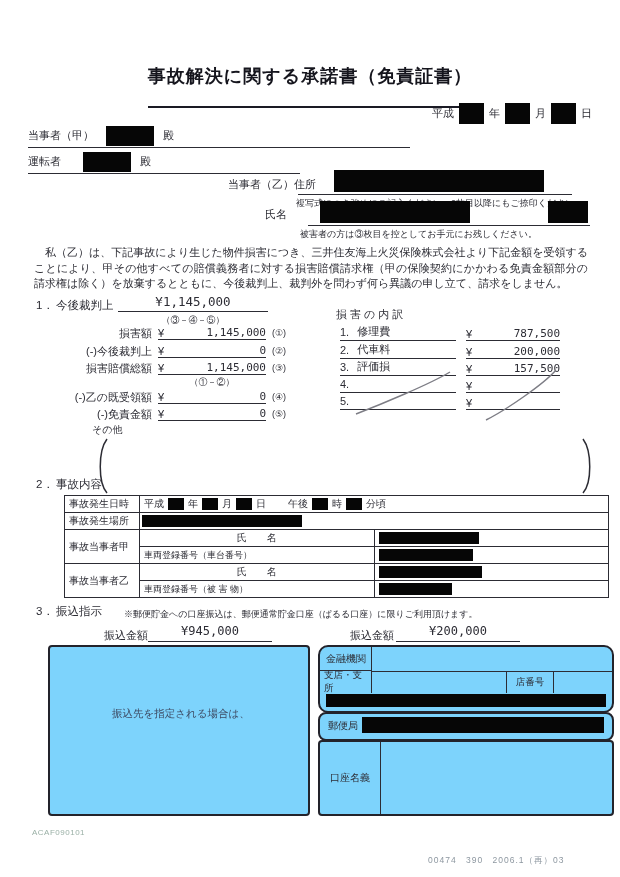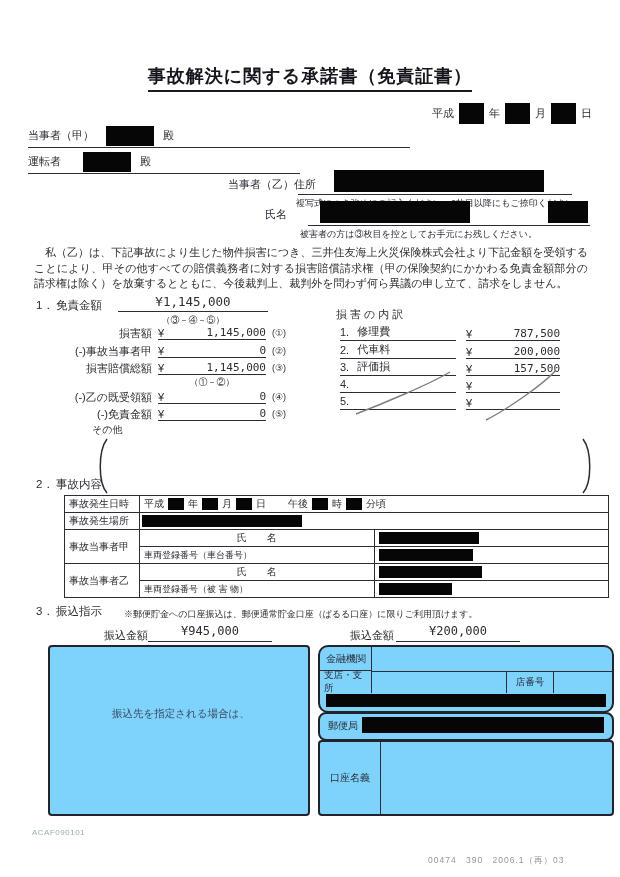--- a/index.html
+++ b/index.html
@@ -4,21 +4,21 @@
 <style>
   html,body{margin:0;padding:0;background:#e9e9e9;}
   .page{
     position:relative;width:620px;height:877px;margin:0 auto;background:#ffffff;
     font-family:"Liberation Sans",sans-serif;color:#2c2c34;overflow:hidden;
   }
   .abs{position:absolute;}
   .title{
     left:0;right:0;top:64px;text-align:center;font-size:18px;font-weight:bold;letter-spacing:1px;color:#15151d;
   }
-  .title span{display:inline-block;border-bottom:2.5px solid #1a1a24;padding-bottom:2px;}
+  .title span{display:inline-block;border-bottom:2.5px solid #1a1a24;padding-bottom:18px;}
   .redact{background:#060606;display:inline-block;vertical-align:middle;}
   .uline{border-bottom:1.4px solid #2c2c34;}
   .lbl{font-size:11px;}
   .sm{font-size:9px;}
   .mono{font-family:"DejaVu Sans Mono",monospace;}
   .flexrow{display:flex;align-items:center;}
   .amountstrip{display:flex;justify-content:space-between;align-items:flex-end;border-bottom:1.3px solid #2c2c34;}
   table.acc{border-collapse:collapse;table-layout:fixed;}
   table.acc td{border:1.2px solid #2c2c34;font-size:10px;padding:0 4px;height:16px;overflow:hidden;white-space:nowrap;}
   .ctr{text-align:center;}
@@ -67,33 +67,33 @@
   <div class="abs uline" style="left:308px;top:199px;width:282px;height:26px;">
     <span class="redact abs" style="left:12px;top:2px;width:150px;height:22px;"></span>
     <span class="redact abs" style="left:240px;top:2px;width:40px;height:22px;"></span>
   </div>
   <span class="abs sm" style="left:300px;top:228px;">被害者の方は③枚目を控としてお手元にお残しください。</span>
 
   <div class="abs" style="left:34px;top:245px;width:554px;font-size:11px;line-height:15.6px;text-align:justify;">　私（乙）は、下記事故により生じた物件損害につき、三井住友海上火災保険株式会社より下記金額を受領することにより、甲その他すべての賠償義務者に対する損害賠償請求権（甲の保険契約にかかわる免責金額部分の請求権は除く）を放棄するとともに、今後裁判上、裁判外を問わず何ら異議の申し立て、請求をしません。</div>
 
   <div class="abs flexrow" style="left:36px;top:298px;gap:2px;font-size:11.5px;">
     <span>1．</span>
-    <span>免責金額</span>
+    <span>今後裁判上</span>
   </div>
   <div class="abs uline ctr mono" style="left:118px;top:294px;width:150px;height:17px;font-size:12.5px;">¥1,145,000</div>
   <div class="abs sm ctr" style="left:118px;top:314px;width:150px;">（③－④－⑤）</div>
 
   <span class="abs lbl" style="left:30px;top:326px;width:122px;text-align:right;">損害額</span>
   <div class="abs amountstrip" style="left:158px;top:322px;width:108px;height:17px;">
     <span class="lbl">¥</span>
     <span class="mono" style="font-size:11px;">1,145,000</span>
   </div>
   <span class="abs sm" style="left:272px;top:328px;">(①)</span>
 
-  <span class="abs lbl" style="left:30px;top:344px;width:122px;text-align:right;">(-)事故当事者甲</span>
+  <span class="abs lbl" style="left:30px;top:344px;width:122px;text-align:right;">(-)今後裁判上</span>
   <div class="abs amountstrip" style="left:158px;top:340px;width:108px;height:17px;">
     <span class="lbl">¥</span>
     <span class="mono" style="font-size:11px;">0</span>
   </div>
   <span class="abs sm" style="left:272px;top:346px;">(②)</span>
 
   <span class="abs lbl" style="left:30px;top:361px;width:122px;text-align:right;">損害賠償総額</span>
   <div class="abs amountstrip" style="left:158px;top:357px;width:108px;height:17px;">
     <span class="lbl">¥</span>
     <span class="mono" style="font-size:11px;">1,145,000</span>

